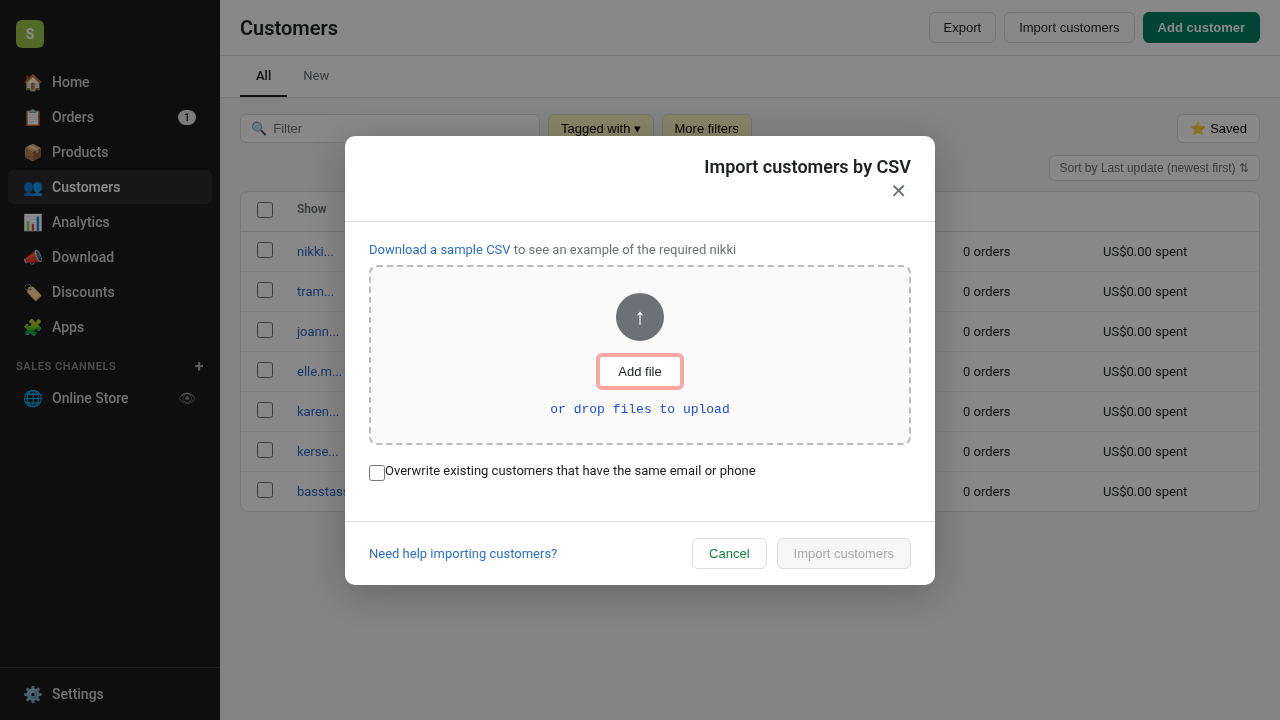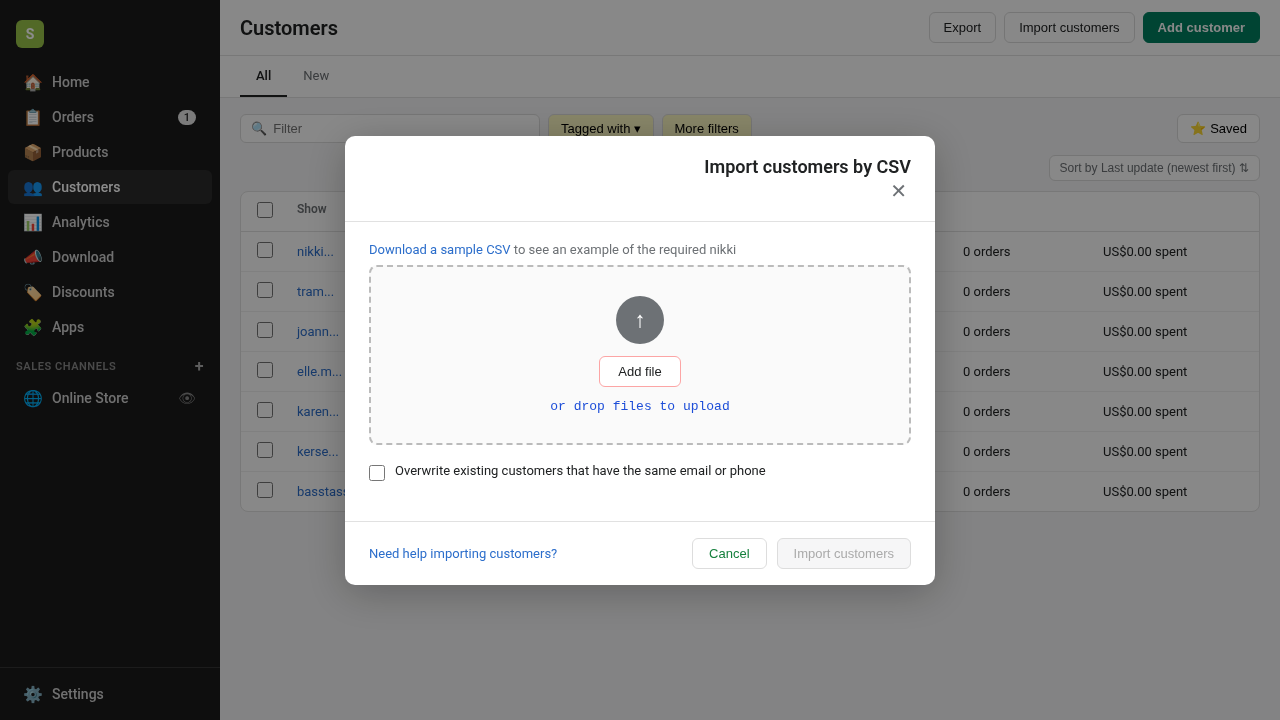--- a/index.html
+++ b/index.html
@@ -162,30 +162,30 @@
     .upload-icon-circle {
       width: 48px; height: 48px;
       background: #6d7175;
       border-radius: 50%;
       display: flex; align-items: center; justify-content: center;
       color: #fff;
       font-size: 22px;
     }
     .add-file-btn {
       padding: 7px 18px;
-      border: 1px solid #fca5a5;
+      border: 4px solid #fca5a5;
       border-radius: 6px;
       background: #fff;
       font-size: 13px;
       font-weight: 500;
       color: #202223;
       cursor: pointer;
     }
     .drop-hint { font-size: 13px; color: #1d4ed8; font-family: Liberation Mono, monospace; }
-    .checkbox-row { display: flex; align-items: flex-start; gap: 10px; margin-bottom: 20px; }
+    .checkbox-row { display: flex; align-items: flex-start; margin-bottom: 20px; }
     .checkbox-row input[type=checkbox] { width: 16px; height: 16px; margin-top: 2px; cursor: pointer; }
     .checkbox-label { font-size: 13px; color: #202223; }
     .modal-footer {
       display: flex; align-items: center; justify-content: space-between;
       padding: 16px 24px;
       border-top: 1px solid #e1e1e1;
     }
     .modal-footer-link { font-size: 13px; color: #2c6ecb; text-decoration: none; }
     .modal-footer-actions { display: flex; gap: 10px; }
     .btn-cancel { padding: 7px 16px; border-radius: 6px; border: 1px solid #ddd; background: #fff; font-size: 13px; font-weight: 500; color: #15803d; cursor: pointer; }

